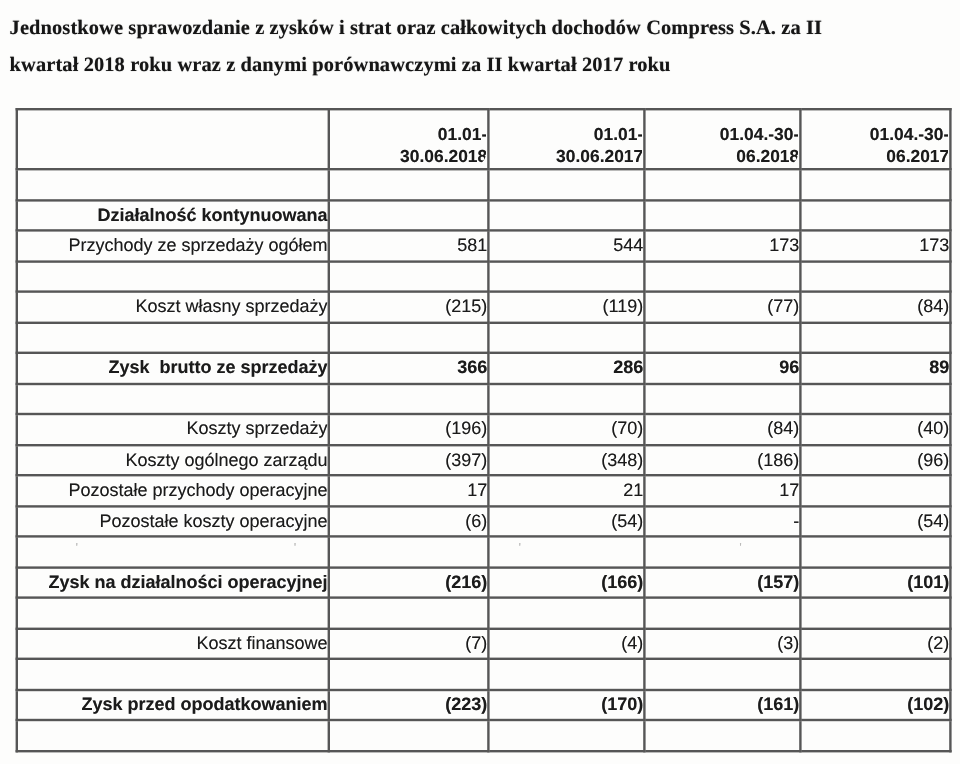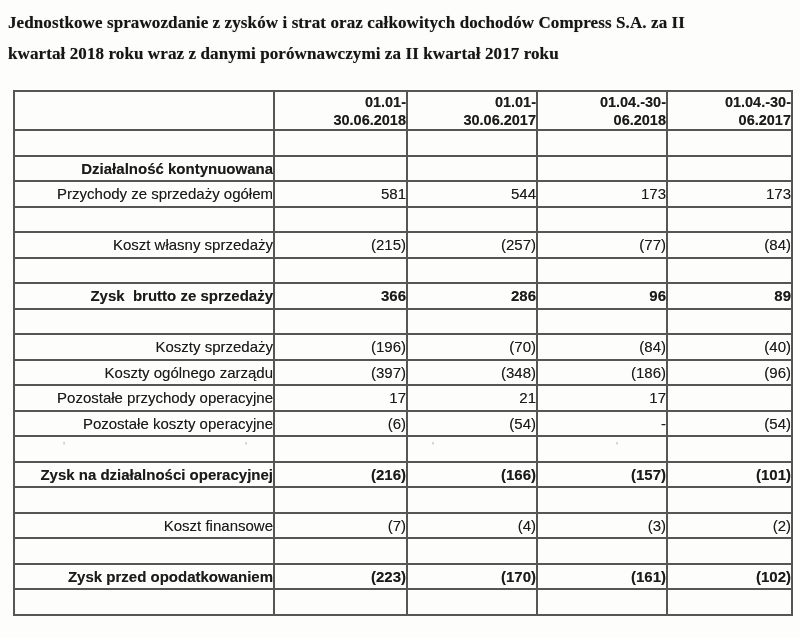--- a/index.html
+++ b/index.html
@@ -36,21 +36,22 @@
     vertical-align: middle;
     overflow: hidden;
     text-shadow: 0 0 0.5px rgba(35,35,35,0.5);
   }
   tr.hdr td {
     height: 37px;
     vertical-align: top;
     font-weight: 700;
     font-size: 14.5px;
     line-height: 17.5px;
-    padding-top: 2px;
+    padding-top: 13px;
+    border-radius: 14px;
   }
   td.lbl { text-align: right; padding-left: 6px; white-space: pre-wrap; }
   td.val { text-align: right; padding-right: 10px; }
   tr.bold td { font-weight: 700; }
   tr.art-row td { position: relative; }
   .art {
     position: absolute;
     top: 3px;
     opacity: 0.32;
     font-size: 11px;
@@ -126,21 +127,21 @@
       <td class="lbl"></td>
       <td class="val"></td>
       <td class="val"></td>
       <td class="val"></td>
       <td class="val"></td>
     </tr>
 
     <tr>
       <td class="lbl">Koszt własny sprzedaży</td>
       <td class="val">(215)</td>
-      <td class="val">(257)</td>
+      <td class="val">(119)</td>
       <td class="val">(77)</td>
       <td class="val">(84)</td>
     </tr>
 
     <tr>
       <td class="lbl"></td>
       <td class="val"></td>
       <td class="val"></td>
       <td class="val"></td>
       <td class="val"></td>

